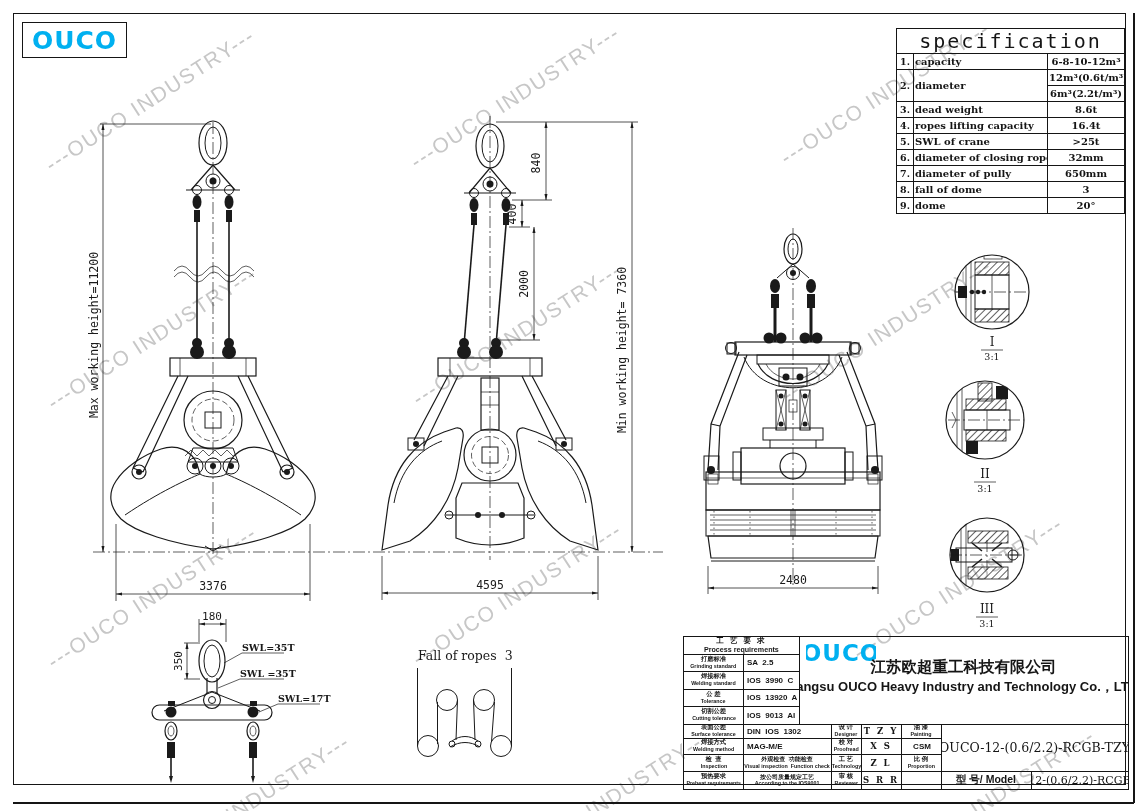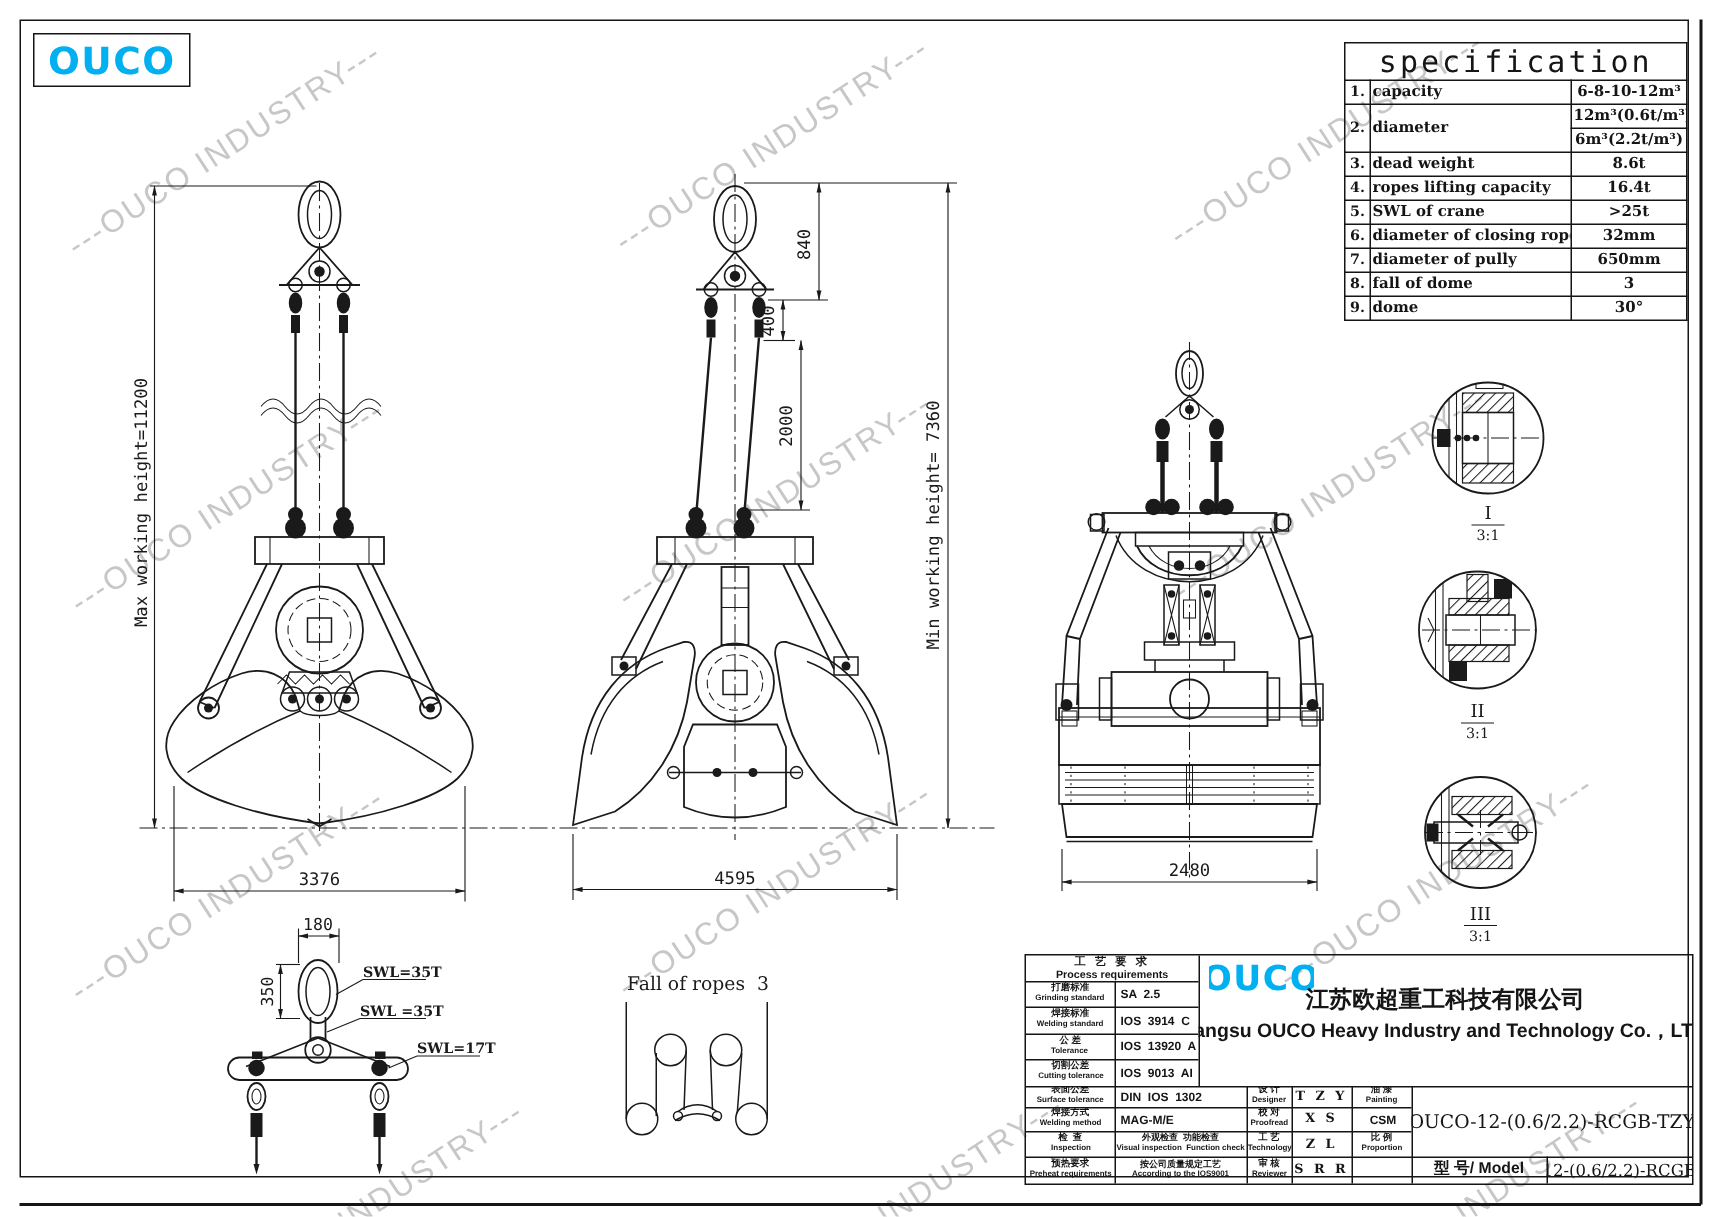--- a/index.html
+++ b/index.html
@@ -132,21 +132,21 @@
     <td class="sv" data-bind="spec_table.rows.6.value">650mm</td>
       </tr>
   <tr>
     <td class="sn" data-bind="spec_table.rows.7.num">8.</td>
     <td class="sl" data-bind="spec_table.rows.7.label">fall of dome</td>
     <td class="sv" data-bind="spec_table.rows.7.value">3</td>
       </tr>
   <tr>
     <td class="sn" data-bind="spec_table.rows.8.num">9.</td>
     <td class="sl" data-bind="spec_table.rows.8.label">dome</td>
-    <td class="sv" data-bind="spec_table.rows.8.value">30°</td>
+    <td class="sv" data-bind="spec_table.rows.8.value">20°</td>
       </tr>
 </tbody>
   </table>
 
 <svg class="layer" style="z-index:2" width="1143" height="811" viewBox="0 0 1143 811">
   <defs>
     <marker id="ae" viewBox="0 0 10 6" refX="9.5" refY="3" markerWidth="9" markerHeight="5.4" orient="auto-start-reverse">
       <path d="M0,0.6 L10,3 L0,5.4 Z" fill="#1a1a1a"></path>
     </marker>
     <pattern id="hat" patternUnits="userSpaceOnUse" width="5" height="5" patternTransform="rotate(45)">
@@ -515,21 +515,21 @@
 
   <div class="cell" style="left:0;top:17px;width:59px;height:17px">
     <span class="cn" data-bind="title_block.rows_upper.0.cn">打磨标准</span>
     <span class="en" data-bind="title_block.rows_upper.0.en">Grinding standard</span>
     </div>
   <div class="cell pv" style="left:59px;top:17px;width:56px;height:17px" data-bind="title_block.rows_upper.0.value">SA  2.5</div>
   <div class="cell" style="left:0;top:34px;width:59px;height:18px">
     <span class="cn" data-bind="title_block.rows_upper.1.cn">焊接标准</span>
     <span class="en" data-bind="title_block.rows_upper.1.en">Welding standard</span>
     </div>
-  <div class="cell pv" style="left:59px;top:34px;width:56px;height:18px" data-bind="title_block.rows_upper.1.value">IOS  3914  C</div>
+  <div class="cell pv" style="left:59px;top:34px;width:56px;height:18px" data-bind="title_block.rows_upper.1.value">IOS  3990  C</div>
   <div class="cell" style="left:0;top:52px;width:59px;height:17px">
     <span class="cn" data-bind="title_block.rows_upper.2.cn">公 差</span>
     <span class="en" data-bind="title_block.rows_upper.2.en">Tolerance</span>
     </div>
   <div class="cell pv" style="left:59px;top:52px;width:56px;height:17px" data-bind="title_block.rows_upper.2.value">IOS  13920  A</div>
   <div class="cell" style="left:0;top:69px;width:59px;height:18px">
     <span class="cn" data-bind="title_block.rows_upper.3.cn">切割公差</span>
     <span class="en" data-bind="title_block.rows_upper.3.en">Cutting tolerance</span>
     </div>
   <div class="cell pv" style="left:59px;top:69px;width:56px;height:18px" data-bind="title_block.rows_upper.3.value">IOS  9013  AI</div>

